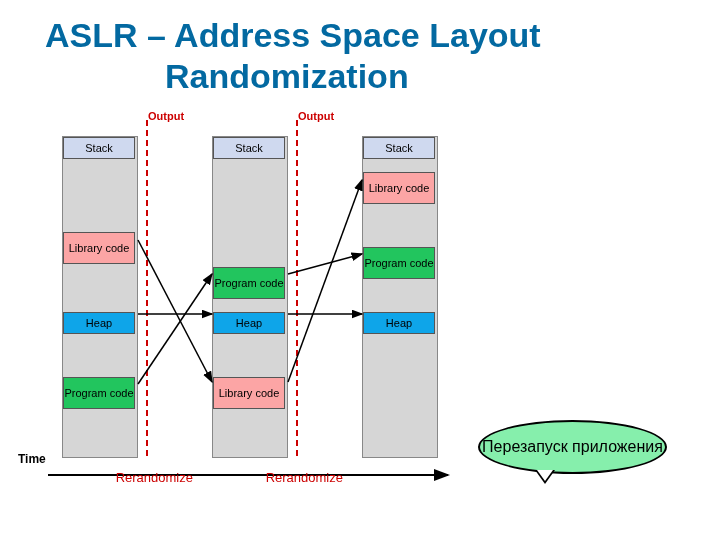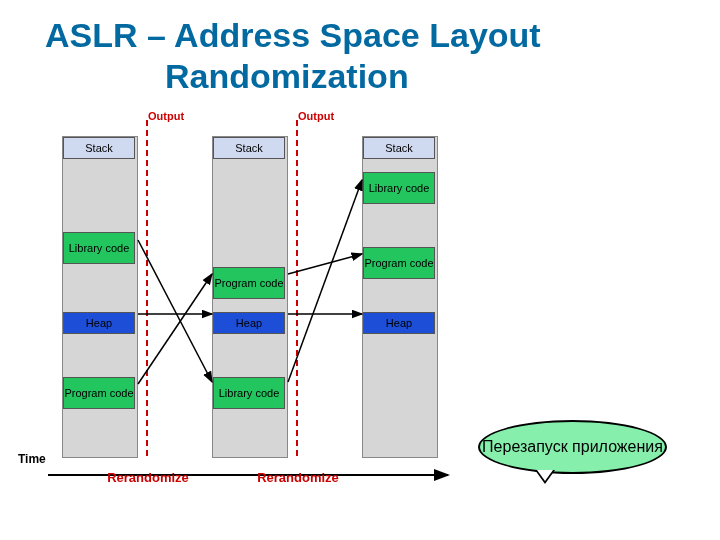--- a/index.html
+++ b/index.html
@@ -6,26 +6,26 @@
   .slide{position:relative;width:720px;height:540px;}
   .title{position:absolute;left:45px;top:15px;width:640px;color:#0369a1;font-weight:bold;font-size:34px;line-height:1.2;}
   .title .l2{padding-left:120px;display:block;}
   .diagram{position:absolute;left:18px;top:110px;width:440px;height:400px;}
   .col{position:absolute;top:18px;width:74px;height:320px;background:#d6d6d6;border:1px solid #888;margin-top:8px;}
   .col1{left:44px;}
   .col2{left:194px;}
   .col3{left:344px;}
   .seg{position:absolute;left:0;width:72px;border:1px solid #555;text-align:center;font-size:11px;display:flex;align-items:center;justify-content:center;line-height:1.1;box-sizing:border-box;}
   .stack{background:#cfd9ef;}
-  .lib{background:#22c55e;}
-  .heap{background:#1d4ed8;text-align:center;}
+  .lib{background:#fca5a5;}
+  .heap{background:#0ea5e9;text-align:center;}
   .prog{background:#22c55e;}
   .output{position:absolute;top:0;color:#c00;font-size:11px;font-weight:bold;text-align:right;}
   .dash{position:absolute;top:10px;width:0;height:336px;border-left:2px dashed #c00;}
-  .rerand{position:absolute;top:360px;color:#c00;font-size:13px;text-align:center;width:90px;font-weight:bold;}
+  .rerand{position:absolute;top:360px;color:#c00;font-size:13px;text-align:right;width:90px;}
   .timelab{position:absolute;left:0;top:342px;font-size:12px;font-weight:bold;}
   .callout{position:absolute;left:478px;top:420px;width:185px;height:50px;border:2px solid #000;border-radius:50%;background:#86efac;display:flex;align-items:center;justify-content:center;font-size:16px;text-align:center;line-height:1.15;}
   .callout .tail{position:absolute;left:55px;bottom:-12px;width:0;height:0;border-left:10px solid transparent;border-right:10px solid transparent;border-top:14px solid #000;}
   .callout .tail::after{content:"";position:absolute;left:-8px;top:-14px;width:0;height:0;border-left:8px solid transparent;border-right:8px solid transparent;border-top:11px solid #fff;}
   svg.arrows{position:absolute;left:0;top:0;width:440px;height:400px;pointer-events:none;}
 </style>
 </head>
 <body>
 
 <div class="slide">

